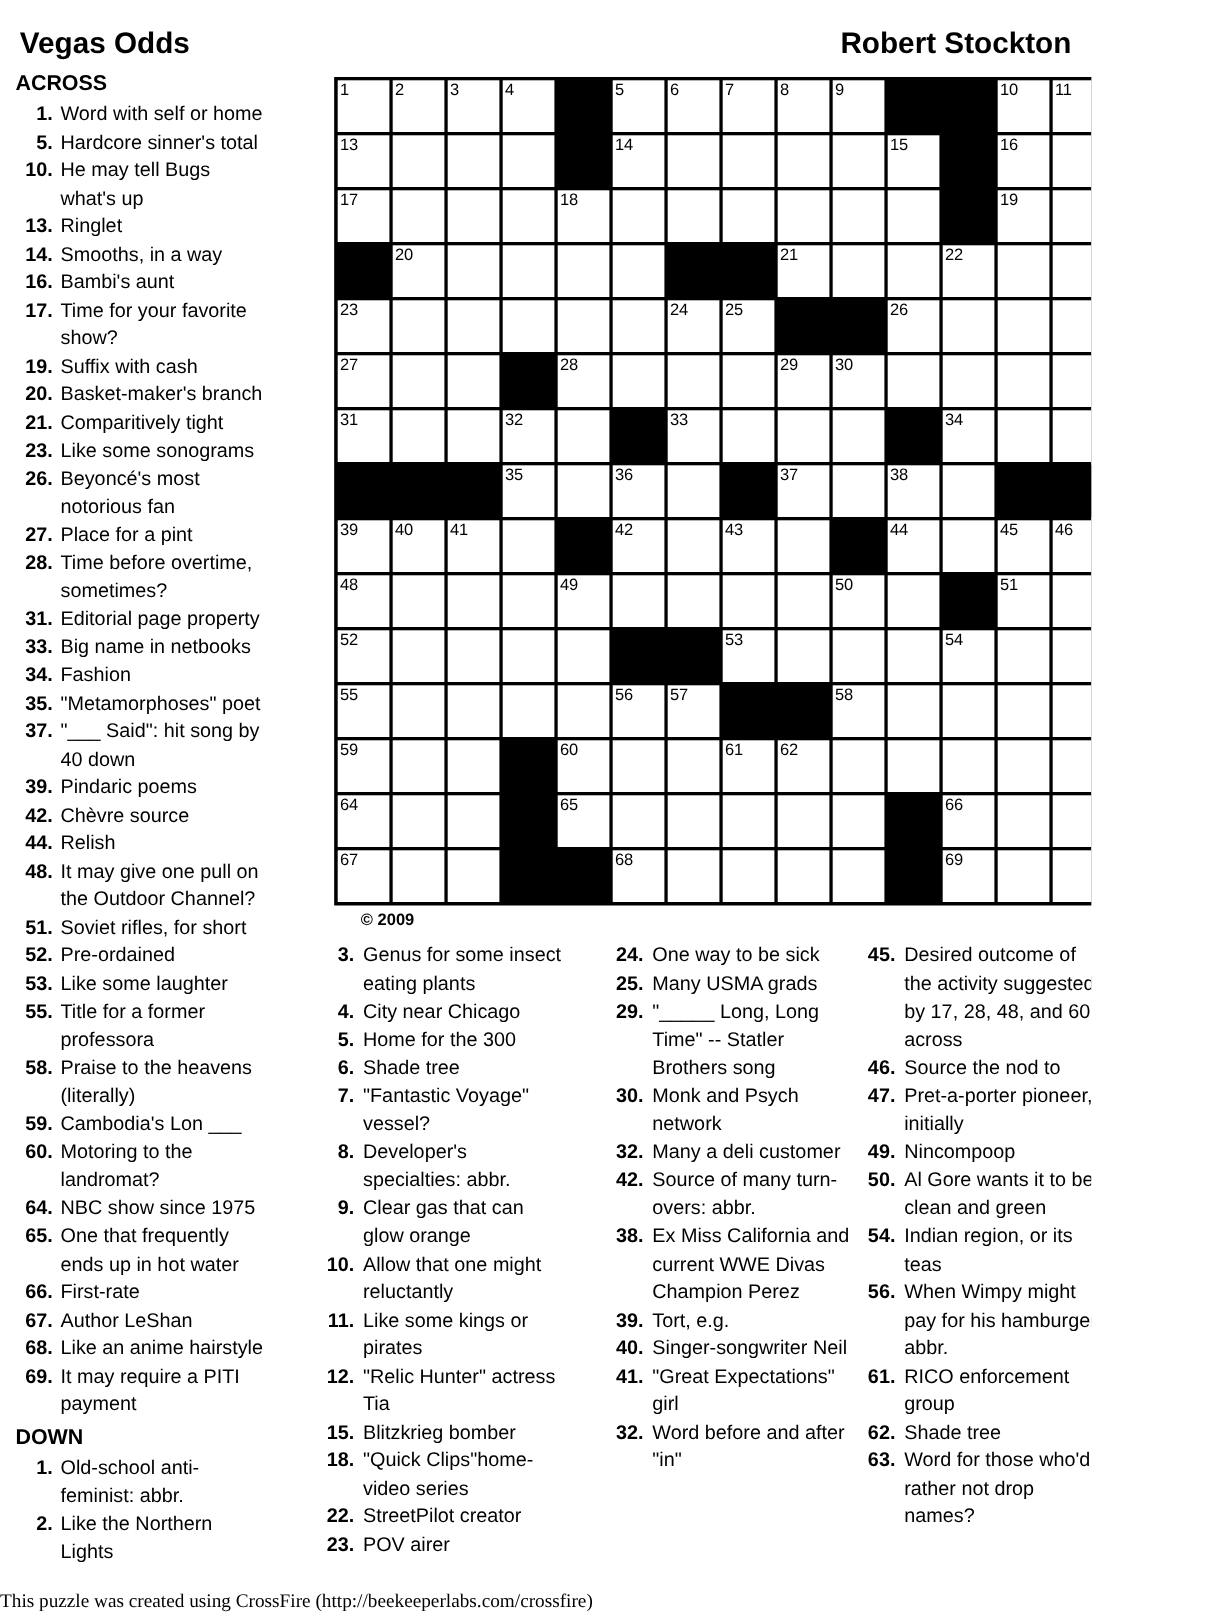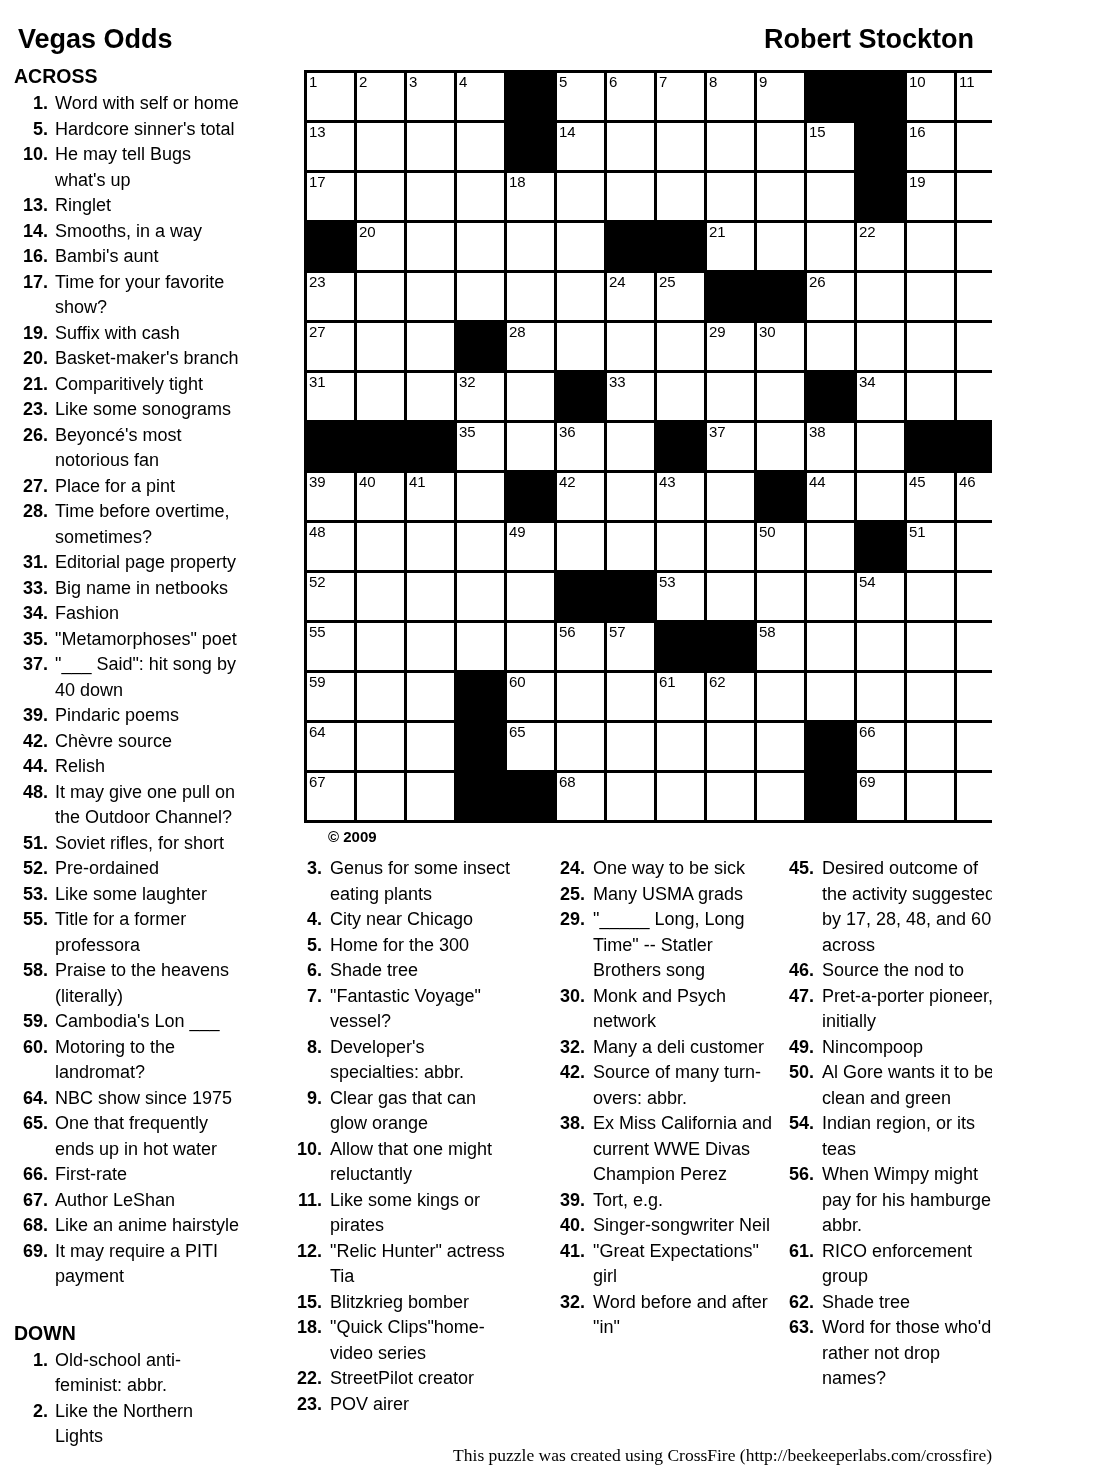--- a/index.html
+++ b/index.html
@@ -20,29 +20,29 @@
   .cell.black{background:#000;}
   .cellnum{position:absolute;top:0px;left:2px;font-size:15px;line-height:1.15;}
   .copyright{position:absolute;left:306px;top:828px;font-size:15px;font-weight:bold;margin-left:22px;}
   
   .clues{font-size:18px;line-height:25.5px;}
   .clue{display:flex;align-items:flex-start;}
   .clue-num{flex:none;width:34px;text-align:right;font-weight:bold;padding-right:7px;}
   .clue-text{white-space:pre-line;}
   .section-heading{font-weight:bold;font-size:19.5px;line-height:26px;margin-bottom:2px;}
   .leftcol{position:absolute;left:14px;top:63px;width:272px;}
-  .down-block{margin-top:30px;}
+  .down-block{margin-top:4px;}
   .bcol{position:absolute;top:856px;width:246px;}
   .bcol1{left:288px;}
   .bcol2{left:551px;}
   .bcol3{left:780px;}
   .bcol .clue-num{width:34px;padding-right:8px;}
   
   .footer{
-    position:absolute;left:0;right:0;top:1445px;text-align:right;
+    position:absolute;left:0;right:0;top:1445px;text-align:left;
     font-family:"Liberation Serif",serif;font-size:17.5px;
   }
 </style>
 </head>
 <body>
 
 <div class="page">
 
   <div class="hdr">
     <div class="t">Vegas Odds</div>

